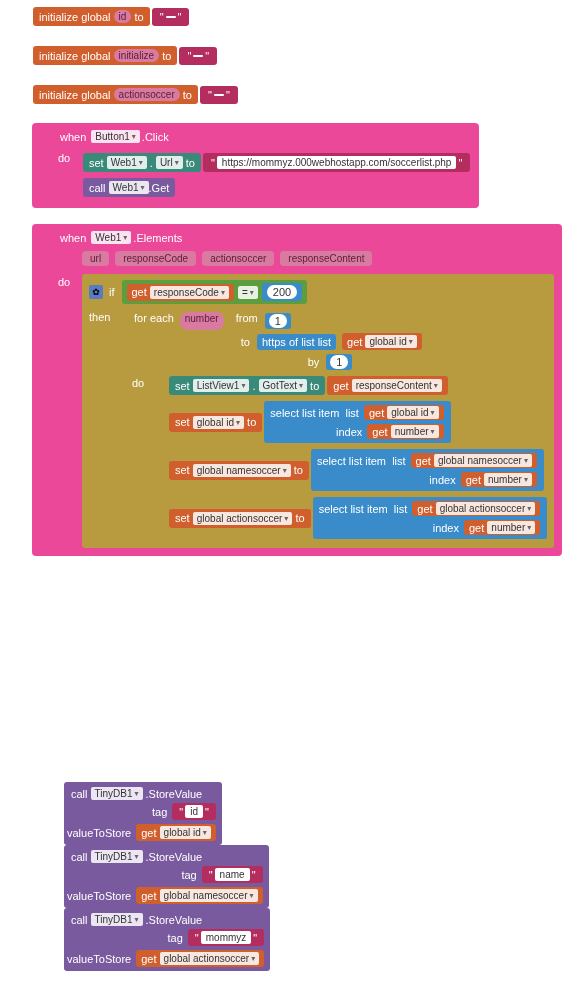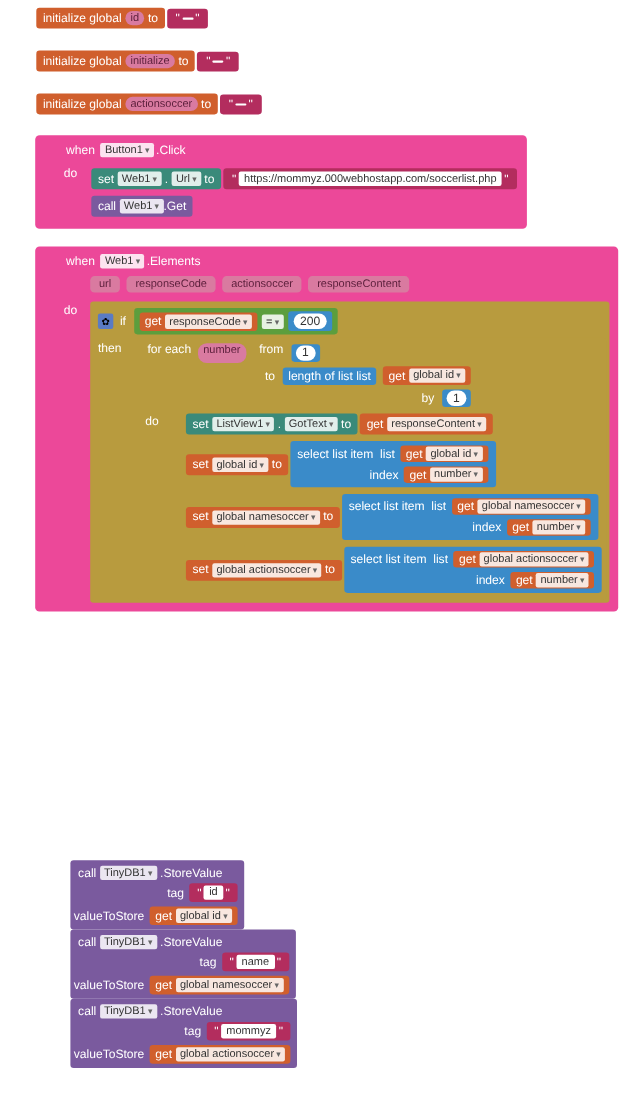--- a/index.html
+++ b/index.html
@@ -176,29 +176,29 @@
                     <span class="label">for each</span>
                     <span class="c-pink">number</span>
                     <span class="label" style="width:32px;text-align:right">from</span>
                     <div class="block c-blue" style="padding:1px 4px;">
                         <span class="val" style="background:#fff;color:#333">1</span>
                       </div>
                   </div>
                   <div style="display:flex;align-items:center;justify-content:flex-end;gap:4px;">
                     <span class="label" style="width:120px;text-align:right">to</span>
                     <div class="block c-blue" style="padding:2px 5px;">
-                      <span>length of list</span>&nbsp;
+                      <span>https of list</span>&nbsp;
                       <span>list</span>
                     </div>
                     <div class="block c-orange" style="padding:2px 5px;">
                       <span>get</span>&nbsp;
                       <span class="dd">global id</span>
                     </div>
                   </div>
-                  <div style="display:flex;align-items:center;justify-content:flex-end;gap:4px;">
+                  <div style="display:flex;align-items:center;justify-content:center;gap:4px;">
                     <span class="label" style="width:120px;text-align:right">by</span>
                     <div class="block c-blue" style="padding:1px 4px;">
                         <span class="val" style="background:#fff;color:#333">1</span>
                       </div>
                   </div>
                 </div>
               </div>
               <div class="ctrl-body">
                 <div class="ctrl-gutter">do</div>
                 <div class="stack">

